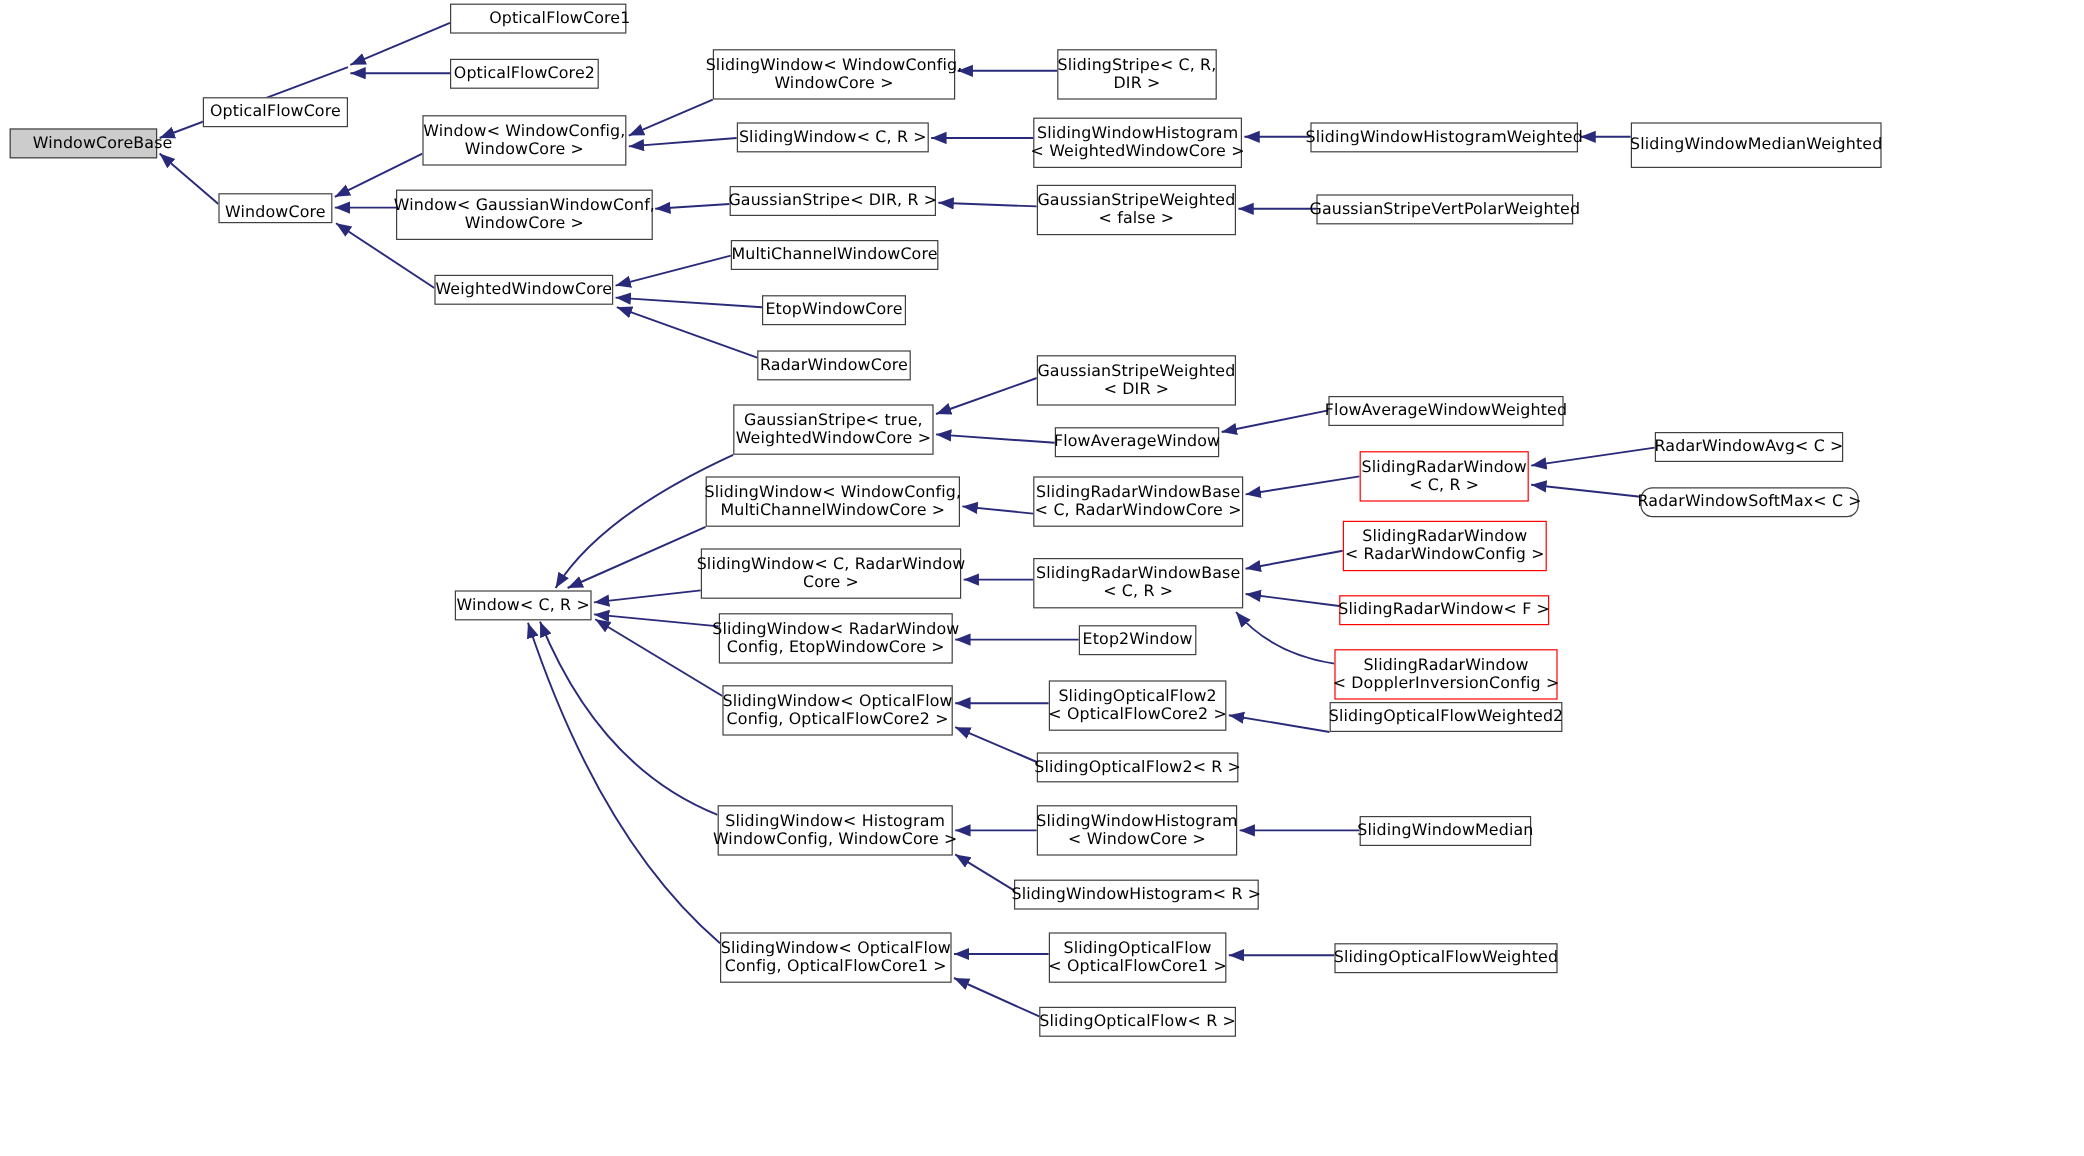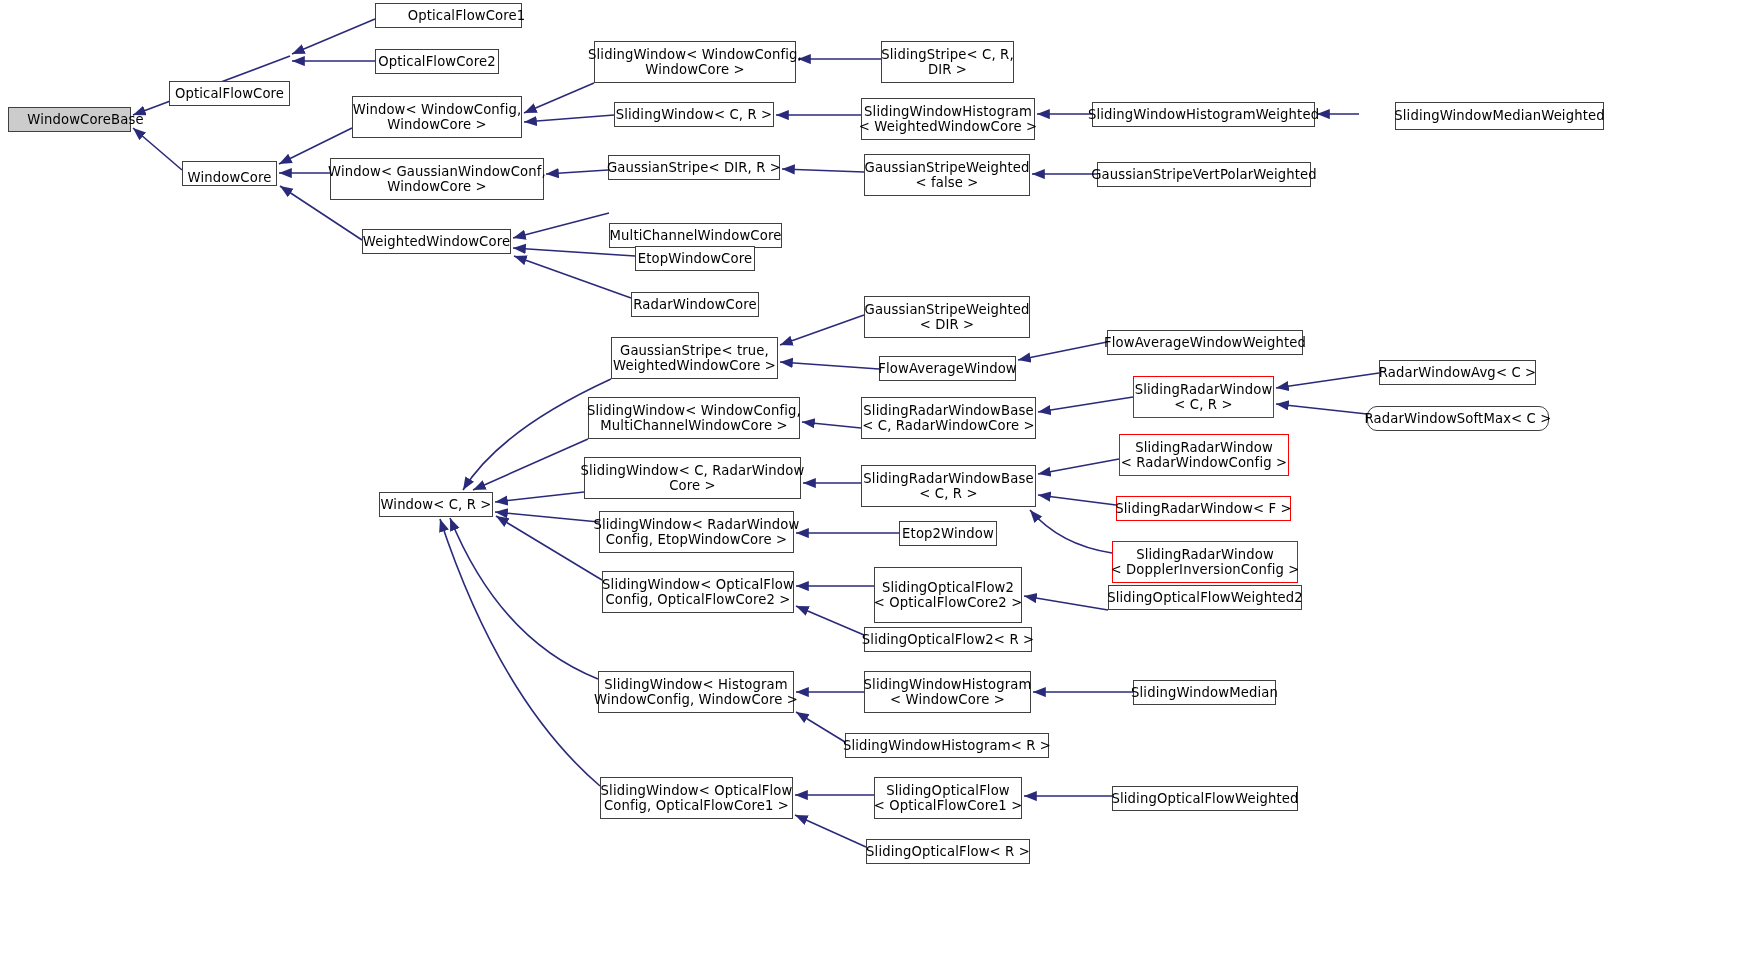--- a/index.html
+++ b/index.html
@@ -120,26 +120,26 @@
 WindowCore &gt;</span></div>
       <div class="node" style="left: 362px; top: 229px; width: 149px; height: 25px;"><span>WeightedWindowCore</span></div>
       <div class="node" style="left: 594px; top: 41px; width: 202px; height: 42px;"><span>SlidingWindow&lt; WindowConfig,
 WindowCore &gt;</span></div>
       <div class="node" style="left: 881px; top: 41px; width: 133px; height: 42px; justify-content: center;"><span>SlidingStripe&lt; C, R,
 DIR &gt;</span></div>
       <div class="node" style="left: 614px; top: 102px; width: 160px; height: 25px; text-align: center;"><span>SlidingWindow&lt; C, R &gt;</span></div>
       <div class="node" style="left: 861px; top: 98px; width: 174px; height: 42px;"><span>SlidingWindowHistogram
 &lt; WeightedWindowCore &gt;</span></div>
       <div class="node" style="left: 1092px; top: 102px; width: 223px; height: 25px;"><span>SlidingWindowHistogramWeighted</span></div>
-      <div class="node" style="left: 1395px; top: 102px; width: 209px; height: 28px; justify-content: center;"><span>SlidingWindowMedianWeighted</span></div>
+      <div class="node" style="left: 1359px; top: 102px; width: 209px; height: 38px; justify-content: center;"><span>SlidingWindowMedianWeighted</span></div>
       <div class="node" style="left: 608px; top: 155px; width: 172px; height: 25px;"><span>GaussianStripe&lt; DIR, R &gt;</span></div>
       <div class="node" style="left: 864px; top: 154px; width: 166px; height: 42px;"><span>GaussianStripeWeighted
 &lt; false &gt;</span></div>
       <div class="node" style="left: 1097px; top: 162px; width: 214px; height: 25px;"><span>GaussianStripeVertPolarWeighted</span></div>
-      <div class="node" style="left: 609px; top: 200px; width: 173px; height: 25px; margin-top: 23px;"><span>MultiChannelWindowCore</span></div>
+      <div class="node" style="left: 609px; top: 200px; width: 173px; height: 25px;"><span>MultiChannelWindowCore</span></div>
       <div class="node" style="left: 635px; top: 246px; width: 120px; height: 25px;"><span>EtopWindowCore</span></div>
       <div class="node" style="left: 631px; top: 292px; width: 128px; height: 25px;"><span>RadarWindowCore</span></div>
       <div class="node" style="left: 379px; top: 492px; width: 114px; height: 25px;"><span>Window&lt; C, R &gt;</span></div>
       <div class="node" style="left: 611px; top: 337px; width: 167px; height: 42px;"><span>GaussianStripe&lt; true,
 WeightedWindowCore &gt;</span></div>
       <div class="node" style="left: 864px; top: 296px; width: 166px; height: 42px;"><span>GaussianStripeWeighted
 &lt; DIR &gt;</span></div>
       <div class="node" style="left: 879px; top: 356px; width: 137px; height: 25px;"><span>FlowAverageWindow</span></div>
       <div class="node" style="left: 1107px; top: 330px; width: 196px; height: 25px;"><span>FlowAverageWindowWeighted</span></div>
       <div class="node" style="left: 588px; top: 397px; width: 212px; height: 42px;"><span>SlidingWindow&lt; WindowConfig,
@@ -157,21 +157,21 @@
       <div class="node red" style="left: 1119px; top: 434px; width: 170px; height: 42px;"><span>SlidingRadarWindow
 &lt; RadarWindowConfig &gt;</span></div>
       <div class="node red" style="left: 1116px; top: 496px; width: 175px; height: 25px;"><span>SlidingRadarWindow&lt; F &gt;</span></div>
       <div class="node red" style="left: 1112px; top: 541px; width: 186px; height: 42px;"><span>SlidingRadarWindow
 &lt; DopplerInversionConfig &gt;</span></div>
       <div class="node" style="left: 599px; top: 511px; width: 195px; height: 42px;"><span>SlidingWindow&lt; RadarWindow
 Config, EtopWindowCore &gt;</span></div>
       <div class="node" style="left: 899px; top: 521px; width: 98px; height: 25px;"><span>Etop2Window</span></div>
       <div class="node" style="left: 602px; top: 571px; width: 192px; height: 42px;"><span>SlidingWindow&lt; OpticalFlow
 Config, OpticalFlowCore2 &gt;</span></div>
-      <div class="node" style="left: 874px; top: 567px; width: 148px; height: 56px;"><span>SlidingOpticalFlow2
+      <div class="node" style="left: 874px; top: 567px; width: 148px; height: 42px;"><span>SlidingOpticalFlow2
 &lt; OpticalFlowCore2 &gt;</span></div>
       <div class="node" style="left: 1108px; top: 585px; width: 194px; height: 25px;"><span>SlidingOpticalFlowWeighted2</span></div>
       <div class="node" style="left: 864px; top: 627px; width: 168px; height: 25px;"><span>SlidingOpticalFlow2&lt; R &gt;</span></div>
       <div class="node" style="left: 598px; top: 671px; width: 196px; height: 42px;"><span>SlidingWindow&lt; Histogram
 WindowConfig, WindowCore &gt;</span></div>
       <div class="node" style="left: 864px; top: 671px; width: 167px; height: 42px;"><span>SlidingWindowHistogram
 &lt; WindowCore &gt;</span></div>
       <div class="node" style="left: 1133px; top: 680px; width: 143px; height: 25px;"><span>SlidingWindowMedian</span></div>
       <div class="node" style="left: 845px; top: 733px; width: 204px; height: 25px;"><span>SlidingWindowHistogram&lt; R &gt;</span></div>
       <div class="node" style="left: 600px; top: 777px; width: 193px; height: 42px;"><span>SlidingWindow&lt; OpticalFlow

